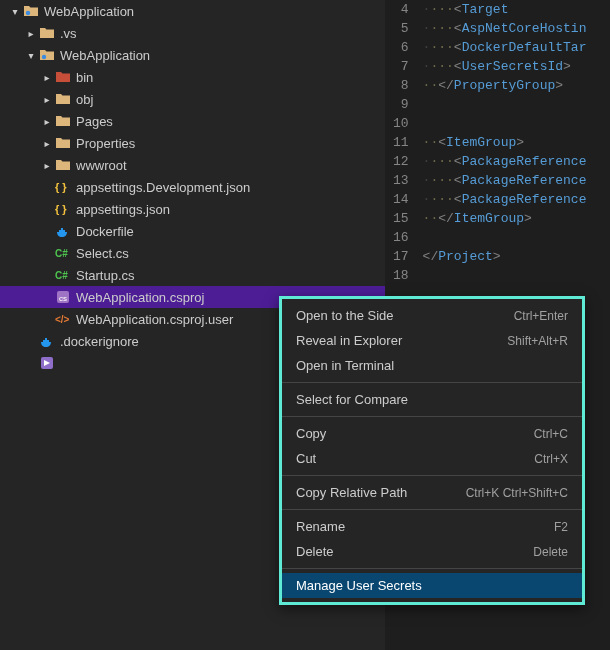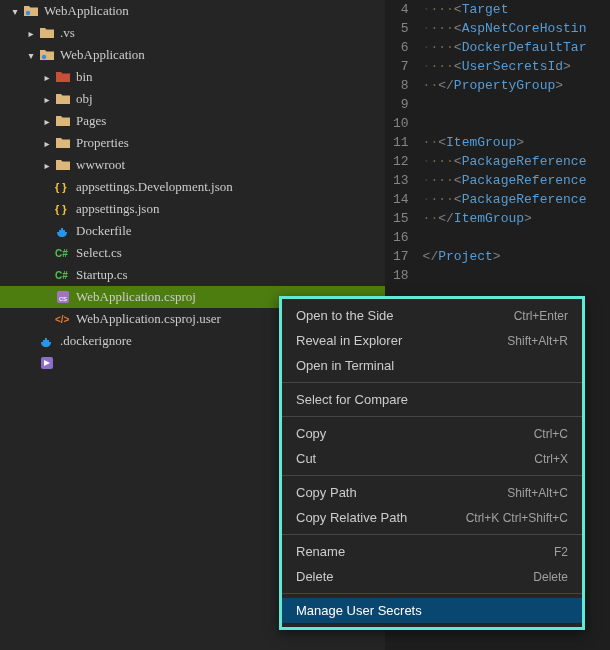--- a/index.html
+++ b/index.html
@@ -22,41 +22,41 @@
     overflow: hidden;
     flex-shrink: 0;
   }
   .tree-item {
     display: flex;
     align-items: center;
     height: 22px;
     cursor: pointer;
     white-space: nowrap;
   }
-  .tree-item.selected { background: #4d7c0f; }
+  .tree-item.selected { background: #4c1d95; }
   .indent { flex-shrink: 0; }
   .chevron {
     width: 14px;
     display: inline-flex;
     justify-content: center;
     color: #cccccc;
     font-size: 10px;
     flex-shrink: 0;
   }
   .icon {
     width: 18px;
     height: 18px;
     display: inline-flex;
     align-items: center;
     justify-content: center;
     margin-right: 4px;
     flex-shrink: 0;
   }
   .icon svg { width: 16px; height: 16px; }
-  .label { color: #cccccc; font-family: Liberation Serif, serif; }
+  .label { color: #cccccc; }
   .editor {
     flex: 1;
     background: #1e1e1e;
     display: flex;
     font-family: Consolas, "Courier New", monospace;
     font-size: 13px;
     overflow: hidden;
   }
   .gutter {
     background: #1e1e1e;
@@ -344,24 +344,20 @@
     <div class="menu-item">
       <span>Copy</span>
       <span class="shortcut">Ctrl+C</span>
     </div>
     <div class="menu-item">
       <span>Cut</span>
       <span class="shortcut">Ctrl+X</span>
     </div>
     <div class="menu-sep"></div>
     <div class="menu-item">
-      <span>Copy Path</span>
-      <span class="shortcut">Shift+Alt+C</span>
-    </div>
-    <div class="menu-item">
       <span>Copy Relative Path</span>
       <span class="shortcut">Ctrl+K Ctrl+Shift+C</span>
     </div>
     <div class="menu-sep"></div>
     <div class="menu-item">
       <span>Rename</span>
       <span class="shortcut">F2</span>
     </div>
     <div class="menu-item">
       <span>Delete</span>

